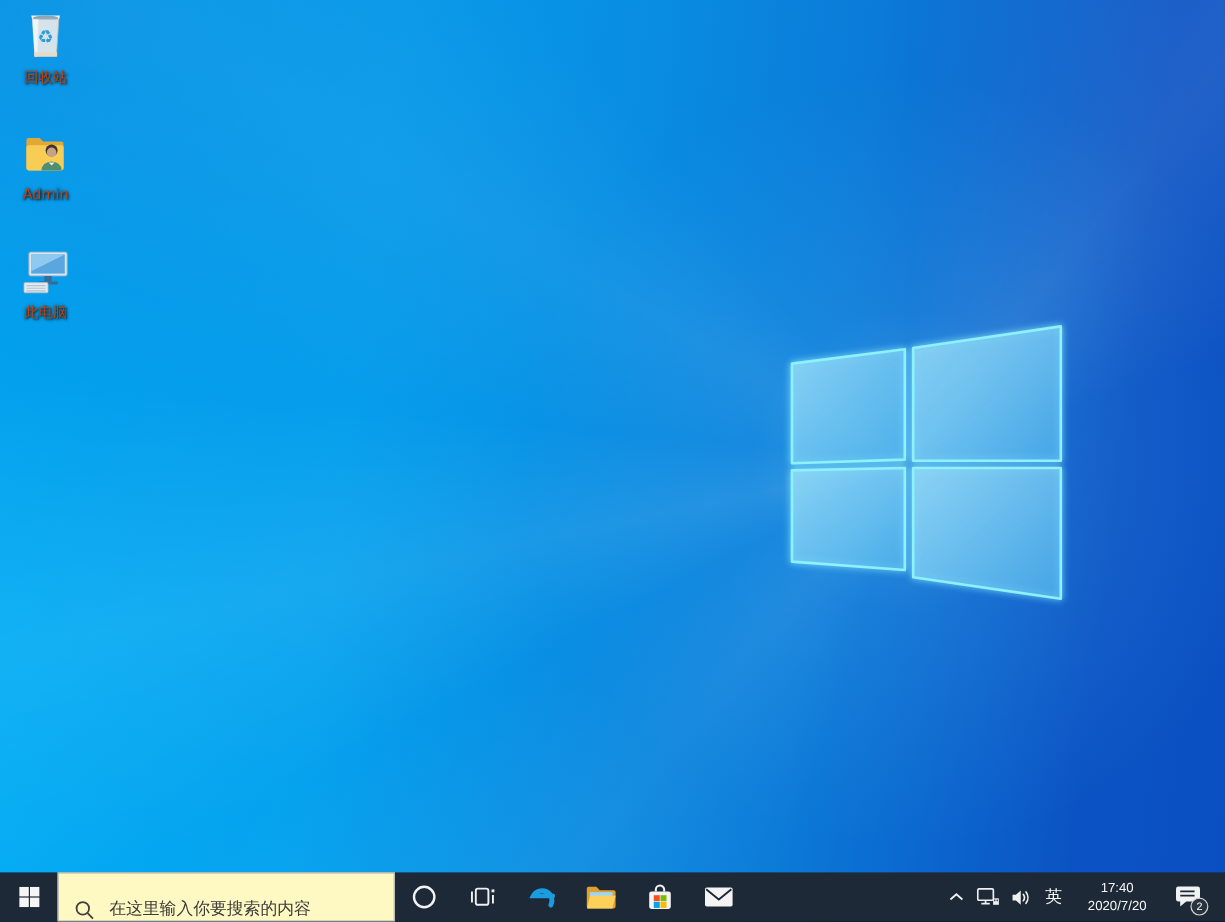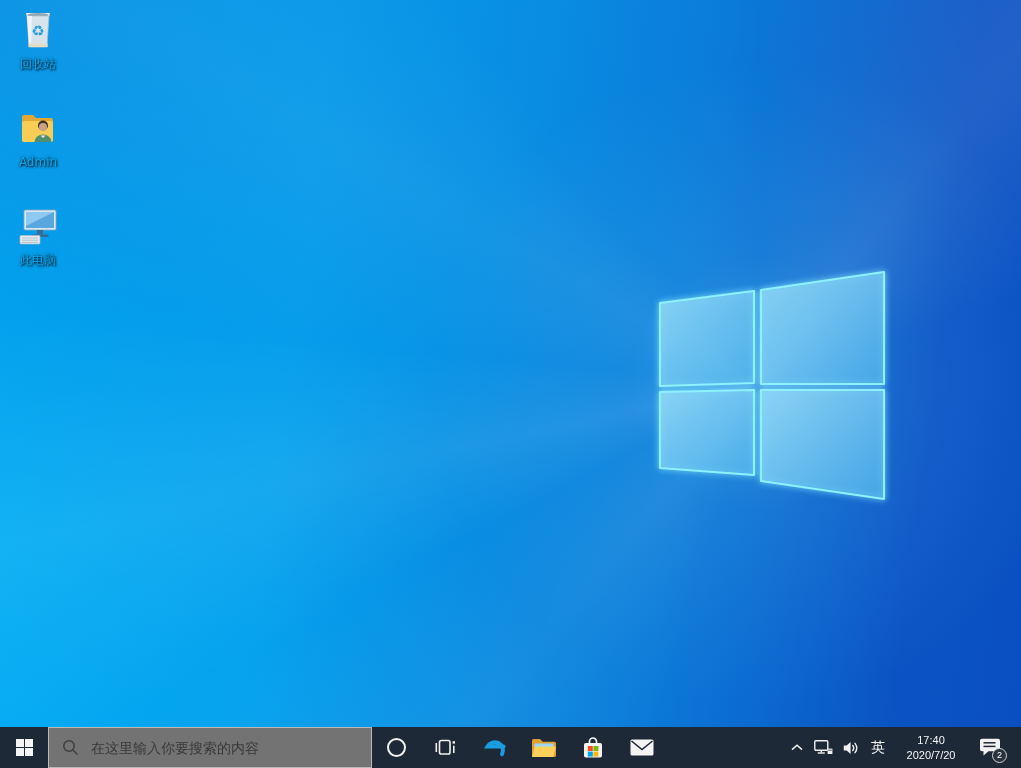--- a/index.html
+++ b/index.html
@@ -17,32 +17,32 @@
         rgba(255,255,255,0.05) 300deg, rgba(255,255,255,0) 322deg, rgba(255,255,255,0) 360deg),
       radial-gradient(circle at 0% 0%, rgba(10,70,185,0.28), rgba(10,70,185,0) 42%),
       linear-gradient(97deg, #00aef5 0%, #06a2ee 30%, #0b7ad8 66%, #0b53c4 88%, #0a4fc2 100%);
   }
   .logo-svg{position:absolute;inset:0;width:100%;height:100%;}
 
   
   .dicon{position:absolute;left:2px;width:72px;display:flex;flex-direction:column;
     align-items:center;cursor:default;}
   .dicon svg{display:block;}
-  .dlabel{margin-top:3px;font-size:12px;line-height:14px;color:#0ea5e9;text-align:left;
+  .dlabel{margin-top:3px;font-size:12px;line-height:14px;color:#c2410c;text-align:left;
     text-shadow:1px 1px 2px rgba(0,0,0,.9),0 0 3px rgba(0,0,0,.55);}
 
   
   .taskbar{position:absolute;left:0;right:0;bottom:0;height:41px;background:#1d2936;
     display:flex;align-items:stretch;}
   .tb-btn{border:0;background:transparent;padding:0;margin:0;display:flex;
     align-items:center;justify-content:center;cursor:pointer;}
   .start{width:48px;}
   .appbtn{width:49px;}
-  .searchbox{width:324px;box-sizing:border-box;background:#737373;
-    border:1px solid #b9b9b9;display:flex;align-items:center;padding:0 0 0 13px;}
+  .searchbox{width:281px;box-sizing:border-box;background:#fef9c3;
+    border:1px solid #b9b9b9;display:flex;align-items:flex-end;padding:0 0 0 13px;}
   .searchbox input{flex:1;min-width:0;border:0;outline:none;background:transparent;
     font-family:"DejaVu Sans","Liberation Sans",sans-serif;font-size:14px;color:#1f1f1f;}
   .searchbox input::placeholder{color:#3a3a3a;opacity:1;}
   .mag{margin-right:10px;flex:0 0 auto;}
   .cortana-ring{width:15px;height:15px;border:2px solid #f2f2f2;border-radius:50%;display:block;}
   .spacer{flex:1;}
   .tray-btn{border:0;background:transparent;padding:0;margin:0;display:flex;
     align-items:center;justify-content:center;cursor:pointer;color:#f5f5f5;}
   .w24{width:24px;} .w28{width:28px;} .w26{width:26px;}
   .ime{font-size:14px;font-family:"DejaVu Sans","Liberation Sans",sans-serif;}

